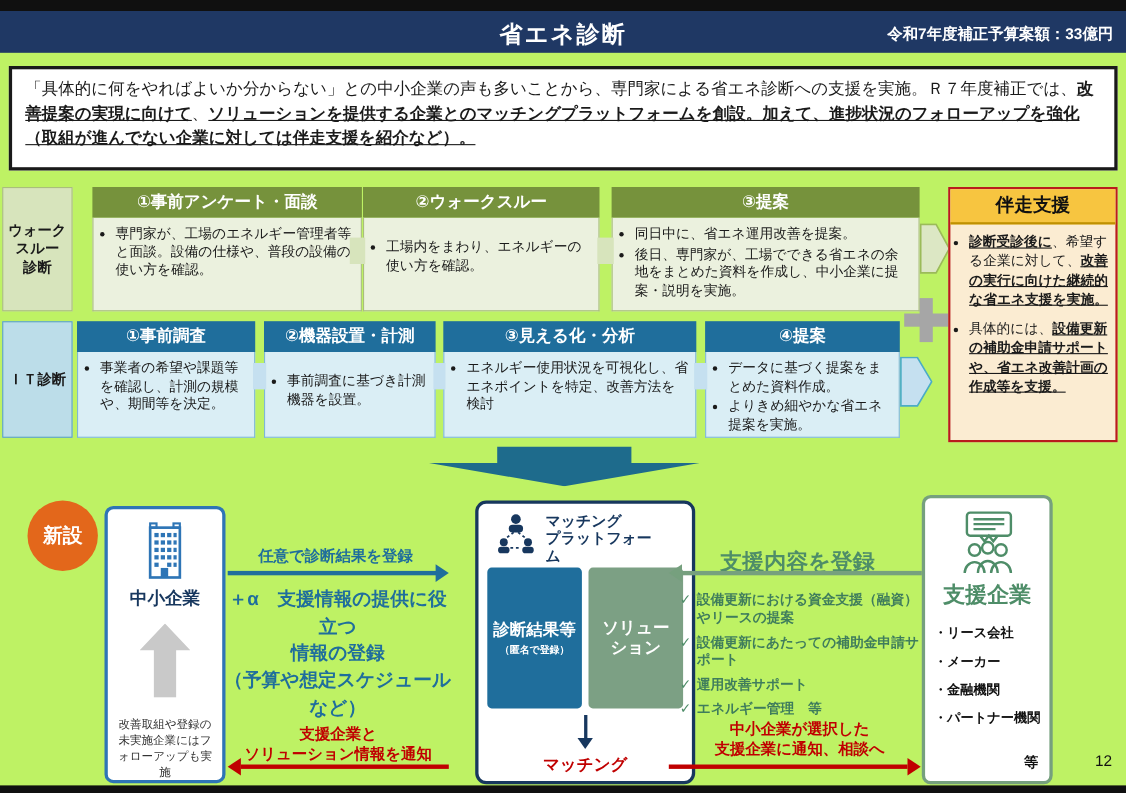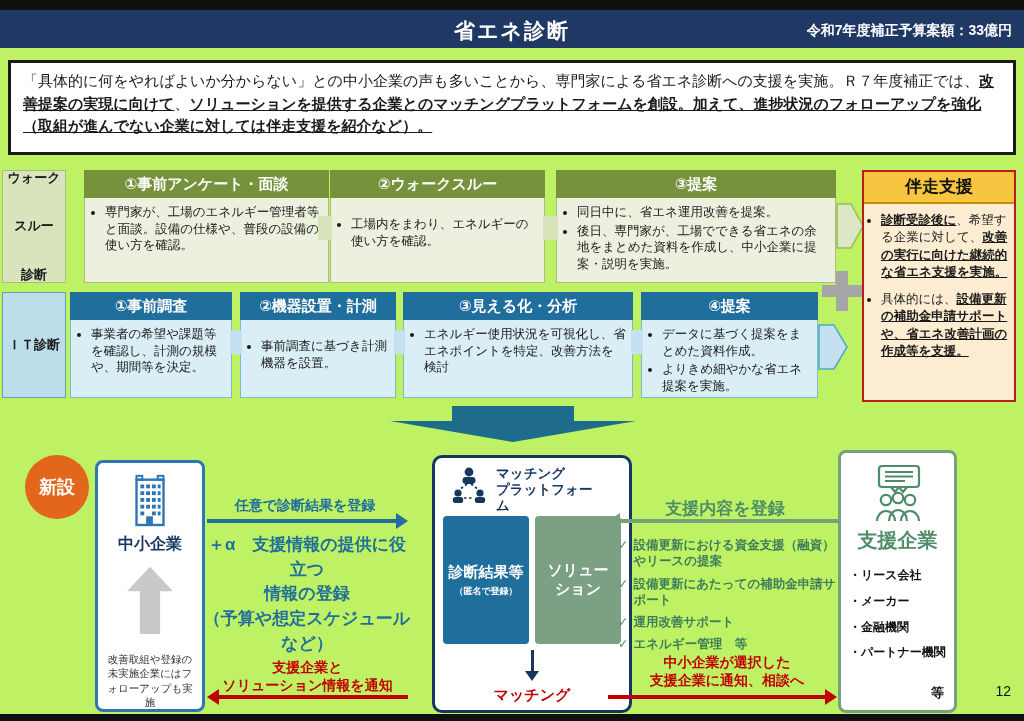--- a/index.html
+++ b/index.html
@@ -11,21 +11,21 @@
   .strip.bottom{top:714px;height:7px;}
 
   .titlebar{position:absolute;top:10px;left:0;width:1024px;height:38px;background:#1F3864;}
   .titlebar .title{position:absolute;left:0;right:0;top:7px;text-align:center;color:#fff;font-size:21px;font-weight:bold;letter-spacing:2px;}
   .titlebar .budget{position:absolute;right:12px;top:12px;color:#fff;font-size:14px;font-weight:bold;}
 
   .intro{position:absolute;left:8px;top:60px;width:1008px;height:95px;border:3px solid #1a1a1a;box-sizing:border-box;background:#fff;}
   .intro p{margin:7px 12px;font-size:15px;line-height:1.5;}
   .emph{font-weight:bold;text-decoration:underline;}
 
-  .rowlabel{position:absolute;box-sizing:border-box;display:flex;flex-direction:column;align-items:center;justify-content:center;font-weight:bold;font-size:13px;text-align:center;line-height:1.25;gap:32px;}
+  .rowlabel{position:absolute;box-sizing:border-box;display:flex;flex-direction:column;align-items:center;justify-content:center;font-weight:bold;font-size:13px;text-align:center;line-height:1.25;}
   .rowlabel.wt{left:2px;top:170px;width:64px;height:113px;background:#D7E4BC;border:1px solid #A9BE7C;}
   .rowlabel.it{left:2px;top:292px;width:64px;height:106px;background:#BCDDE9;border:1px solid #5BA3BC;}
 
   .step{position:absolute;box-sizing:border-box;}
   .step .hd{height:28px;line-height:28px;text-align:center;color:#fff;font-weight:bold;font-size:15px;}
   .step .bd{box-sizing:border-box;border:1px solid;border-top:none;height:calc(100% - 28px);}
   .wt-step .hd{background:#76923C;}
   .wt-step .bd{background:#EBF1DE;border-color:#A9BE7C;}
   .it-step .hd{background:#1F6E9C;}
   .it-step .bd{background:#DAEEF5;border-color:#7FB8D4;}
@@ -84,21 +84,21 @@
   .supco{position:absolute;left:838px;top:450px;width:119px;height:263px;box-sizing:border-box;border:3px solid #76A07E;border-radius:8px;background:#fff;}
   .supco .icon{display:block;margin:10px auto 0;}
   .supco .nm{text-align:center;color:#4E8D68;font-weight:bold;font-size:20px;margin-top:2px;}
   .supco .items{margin:9px 0 0 8px;font-size:12px;font-weight:bold;line-height:2.15;color:#111;}
   .supco .etc{position:absolute;right:10px;bottom:8px;font-weight:bold;font-size:13px;color:#111;}
 
   .lbl{position:absolute;font-weight:bold;text-align:center;}
   #lbl-register{left:210px;top:497px;width:190px;font-size:14px;color:#1F6E9C;}
   #plus-alpha{left:203px;top:533px;width:208px;font-size:17px;color:#1F6E9C;line-height:1.45;}
   #lbl-notify-left{left:215px;top:658px;width:185px;font-size:14px;color:#C00000;line-height:1.3;}
-  #lbl-support-reg{left:630px;top:497px;width:190px;font-size:17px;color:#4E8D68;}
+  #lbl-support-reg{left:630px;top:497px;width:190px;font-size:20px;color:#4E8D68;}
   #lbl-notify-right{left:613px;top:653px;width:228px;font-size:14px;color:#C00000;line-height:1.3;}
 
   .hline{position:absolute;height:4px;}
   .ahead{position:absolute;width:0;height:0;}
   #arr-blue-line{left:207px;top:519px;width:190px;background:#1F6E9C;}
   #arr-blue-head{left:396px;top:513px;border-top:8px solid transparent;border-bottom:8px solid transparent;border-left:12px solid #1F6E9C;}
   #arr-green-line{left:620px;top:519px;width:218px;background:#76A07E;}
   #arr-green-head{left:608px;top:513px;border-top:8px solid transparent;border-bottom:8px solid transparent;border-right:12px solid #76A07E;}
   #arr-redl-line{left:219px;top:695px;width:189px;background:#C00000;}
   #arr-redl-head{left:207px;top:689px;border-top:8px solid transparent;border-bottom:8px solid transparent;border-right:12px solid #C00000;}

